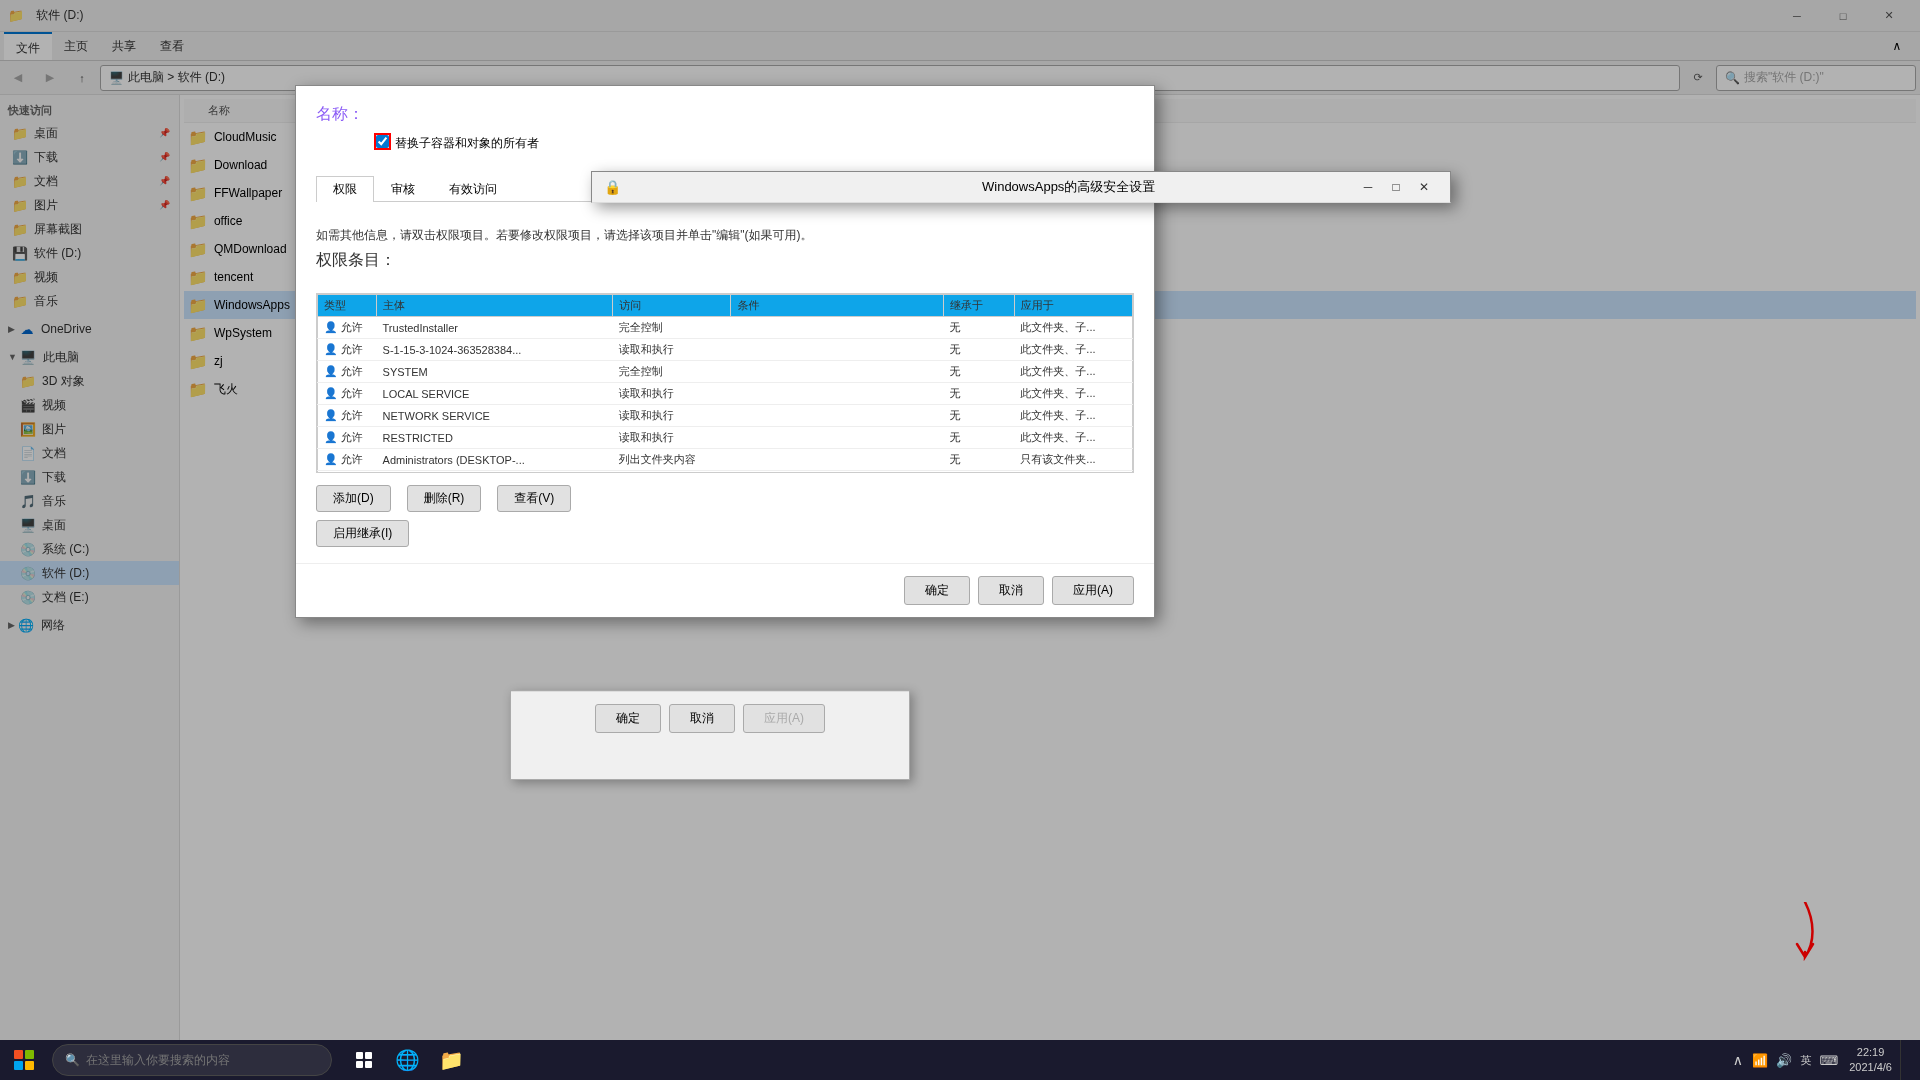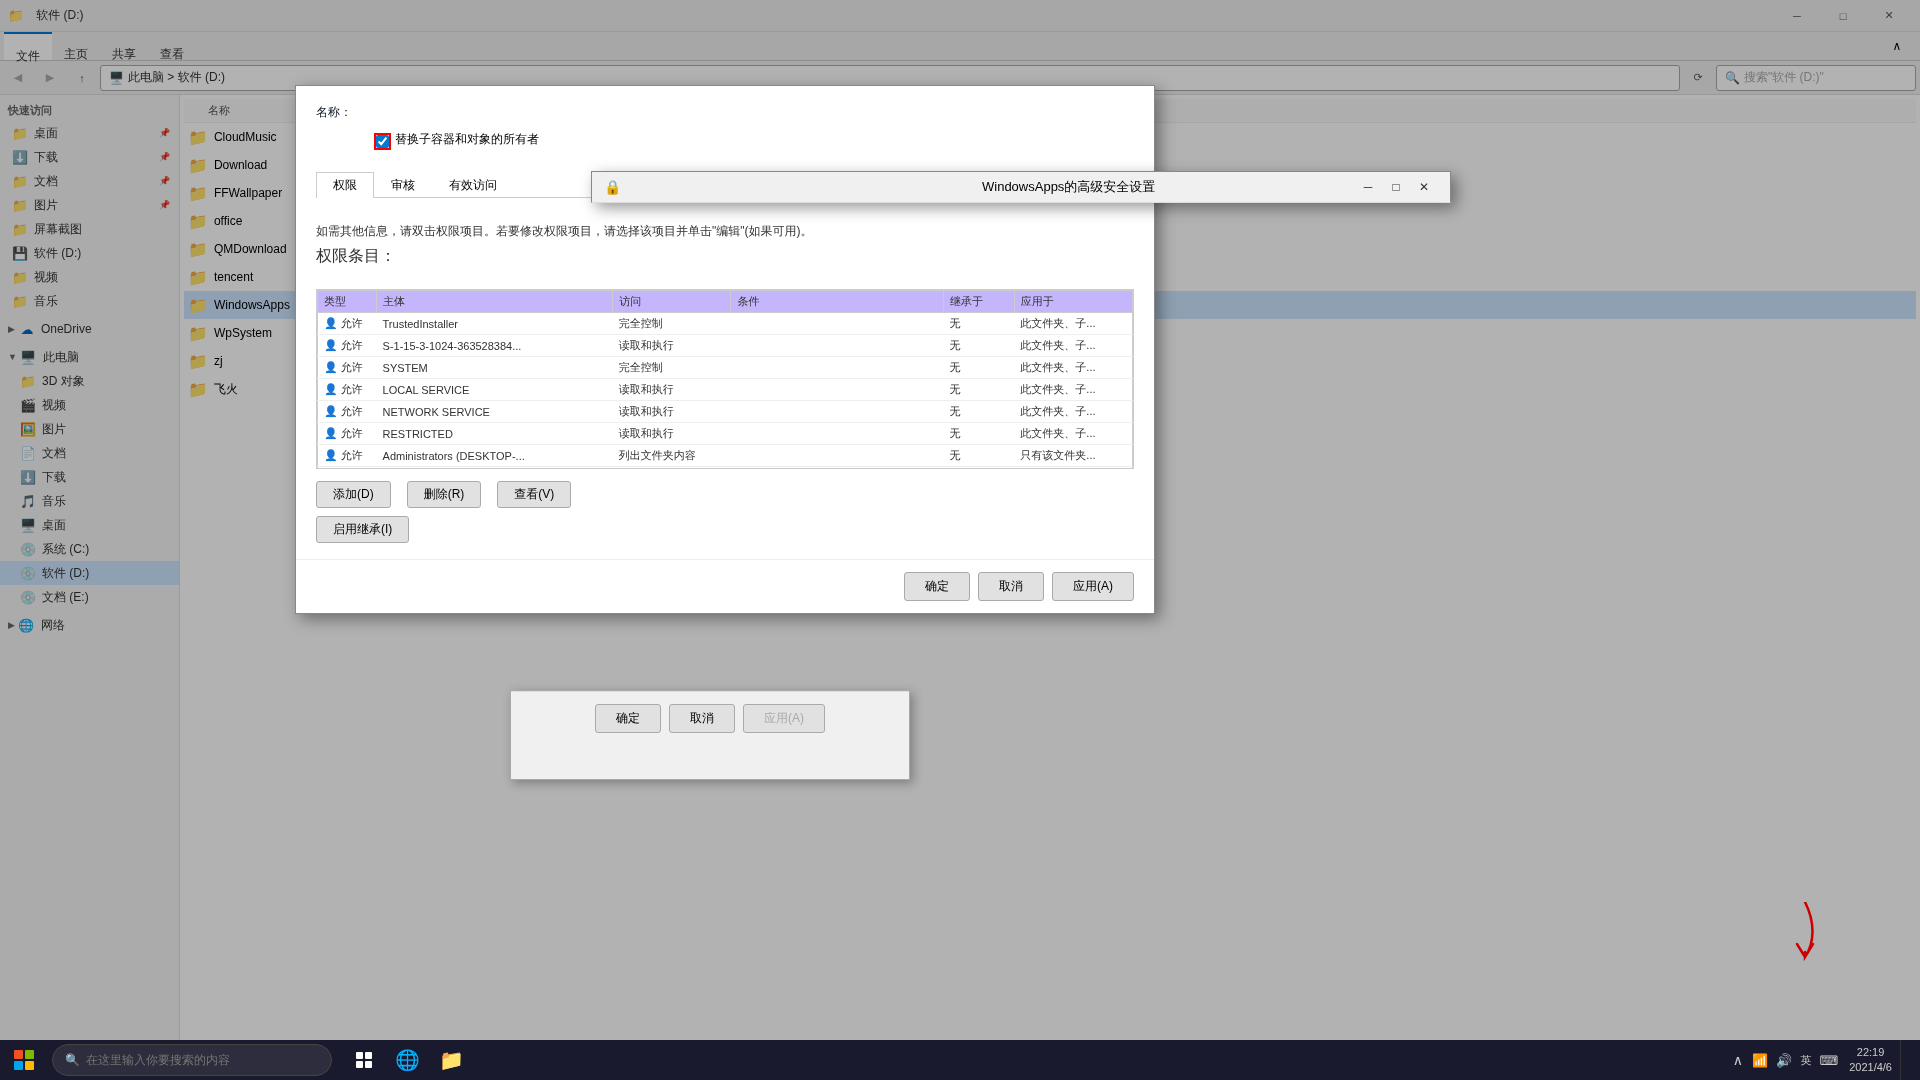--- a/index.html
+++ b/index.html
@@ -22,21 +22,21 @@
     
     .explorer-bg { position: absolute; top: 0; left: 0; right: 0; bottom: 40px; background: #f0f0f0; }
     .explorer-titlebar { height: 32px; background: #f0f0f0; border-bottom: 1px solid #ddd; display: flex; align-items: center; padding: 0 8px; }
     .explorer-title { flex: 1; font-size: 12px; color: #333; padding-left: 8px; }
     .window-controls { display: flex; gap: 0; }
     .win-btn { width: 46px; height: 32px; display: flex; align-items: center; justify-content: center; cursor: pointer; font-size: 11px; color: #555; }
 
     
     .ribbon { background: #f0f0f0; border-bottom: 1px solid #ccc; }
     .ribbon-tabs { display: flex; height: 28px; padding-left: 4px; }
-    .ribbon-tab { padding: 8px 12px; height: 28px; line-height: 28px; font-size: 12px; cursor: pointer; color: #333; }
+    .ribbon-tab { padding: 0 12px; height: 28px; line-height: 28px; font-size: 12px; cursor: pointer; color: #333; }
     .ribbon-tab.active { background: white; border-top: 2px solid #0078d4; }
 
     
     .address-bar { height: 34px; background: #f0f0f0; border-bottom: 1px solid #ddd; display: flex; align-items: center; padding: 0 4px; gap: 4px; }
     .nav-btn { width: 28px; height: 26px; border: 1px solid transparent; border-radius: 3px; display: flex; align-items: center; justify-content: center; cursor: pointer; color: #555; font-size: 11px; }
     .nav-btn.disabled { color: #aaa; cursor: default; }
     .address-path { flex: 1; height: 26px; background: white; border: 1px solid #aaa; border-radius: 3px; display: flex; align-items: center; padding: 0 8px; font-size: 12px; color: #333; }
     .refresh-btn { width: 28px; height: 26px; border: 1px solid transparent; border-radius: 3px; display: flex; align-items: center; justify-content: center; cursor: pointer; }
     .search-box { width: 200px; height: 26px; border: 1px solid #aaa; border-radius: 3px; display: flex; align-items: center; padding: 0 8px; background: white; font-size: 12px; color: #aaa; }
 
@@ -72,37 +72,37 @@
 
     
     .main-dialog { position: absolute; top: 85px; left: 295px; width: 860px; background: white; border: 1px solid #888; box-shadow: 5px 5px 15px rgba(0,0,0,0.4); z-index: 200; }
     .main-dialog .dialog-titlebar { height: 32px; background: #f0f0f0; border-bottom: 1px solid #ddd; display: flex; align-items: center; padding: 0 12px; font-size: 13px; font-weight: normal; }
     .main-dialog .dialog-titlebar span { flex: 1; }
     .main-dialog .title-controls { display: flex; gap: 0; }
     .title-btn { width: 28px; height: 28px; display: flex; align-items: center; justify-content: center; cursor: pointer; font-size: 12px; color: #333; border: none; background: transparent; }
 
     .dialog-content { padding: 16px 20px; }
     .field-row { display: flex; align-items: flex-start; margin-bottom: 10px; }
-    .field-label { width: 60px; color: #0f172a; font-size: 12px; padding-top: 2px; }
+    .field-label { width: 60px; color: #8b5cf6; font-size: 16px; padding-top: 2px; }
     .field-value { flex: 1; font-size: 12px; color: #333; }
     .field-link { color: #0066cc; cursor: pointer; text-decoration: none; margin-left: 8px; }
-    .checkbox-row { display: flex; align-items: flex-end; margin: 6px 0 6px 60px; }
+    .checkbox-row { display: flex; align-items: flex-start; margin: 6px 0 6px 60px; }
     .checkbox-row input { margin-right: 6px; accent-color: #0078d4; }
 
     
     .dialog-tabs { display: flex; border-bottom: 1px solid #ccc; margin: 24px 0; }
     .dialog-tab { padding: 4px 16px; font-size: 12px; cursor: pointer; border: 1px solid transparent; border-bottom: none; margin-bottom: -1px; }
     .dialog-tab.active { background: white; border-color: #ccc; border-bottom-color: white; }
 
     .hint-text { font-size: 12px; color: #333; margin: 10px 0 6px; line-height: 1.5; }
     .hint-label { font-size: 16px; color: #333; margin-bottom: 22px; }
 
     
     .perm-table { border: 1px solid #ccc; width: 100%; border-collapse: collapse; font-size: 11px; }
-    .perm-table th { background: #c4b5fd; border: 1px solid #ccc; padding: 3px 6px; font-weight: normal; color: #333; text-align: left; }
+    .perm-table th { background: #0ea5e9; border: 1px solid #ccc; padding: 3px 6px; font-weight: normal; color: #333; text-align: left; }
     .perm-table td { border-bottom: 1px solid #eee; padding: 3px 6px; color: #333; }
     .perm-table-container { height: 180px; overflow-y: auto; border: 1px solid #ccc; margin-bottom: 12px; }
 
     .dialog-btn-row { display: flex; gap: 16px; margin-bottom: 8px; }
     .dialog-btn { padding: 4px 16px; font-size: 12px; background: #e1e1e1; border: 1px solid #aaa; border-radius: 3px; cursor: pointer; }
     .dialog-inherit-btn { padding: 4px 16px; font-size: 12px; background: #e1e1e1; border: 1px solid #aaa; border-radius: 3px; cursor: pointer; }
 
     .dialog-footer-btns { display: flex; justify-content: flex-end; gap: 8px; padding: 12px 20px; border-top: 1px solid #eee; }
     .footer-btn { padding: 5px 20px; font-size: 12px; background: #e1e1e1; border: 1px solid #aaa; border-radius: 3px; cursor: pointer; }
     .footer-btn.primary { background: #e1e1e1; }

